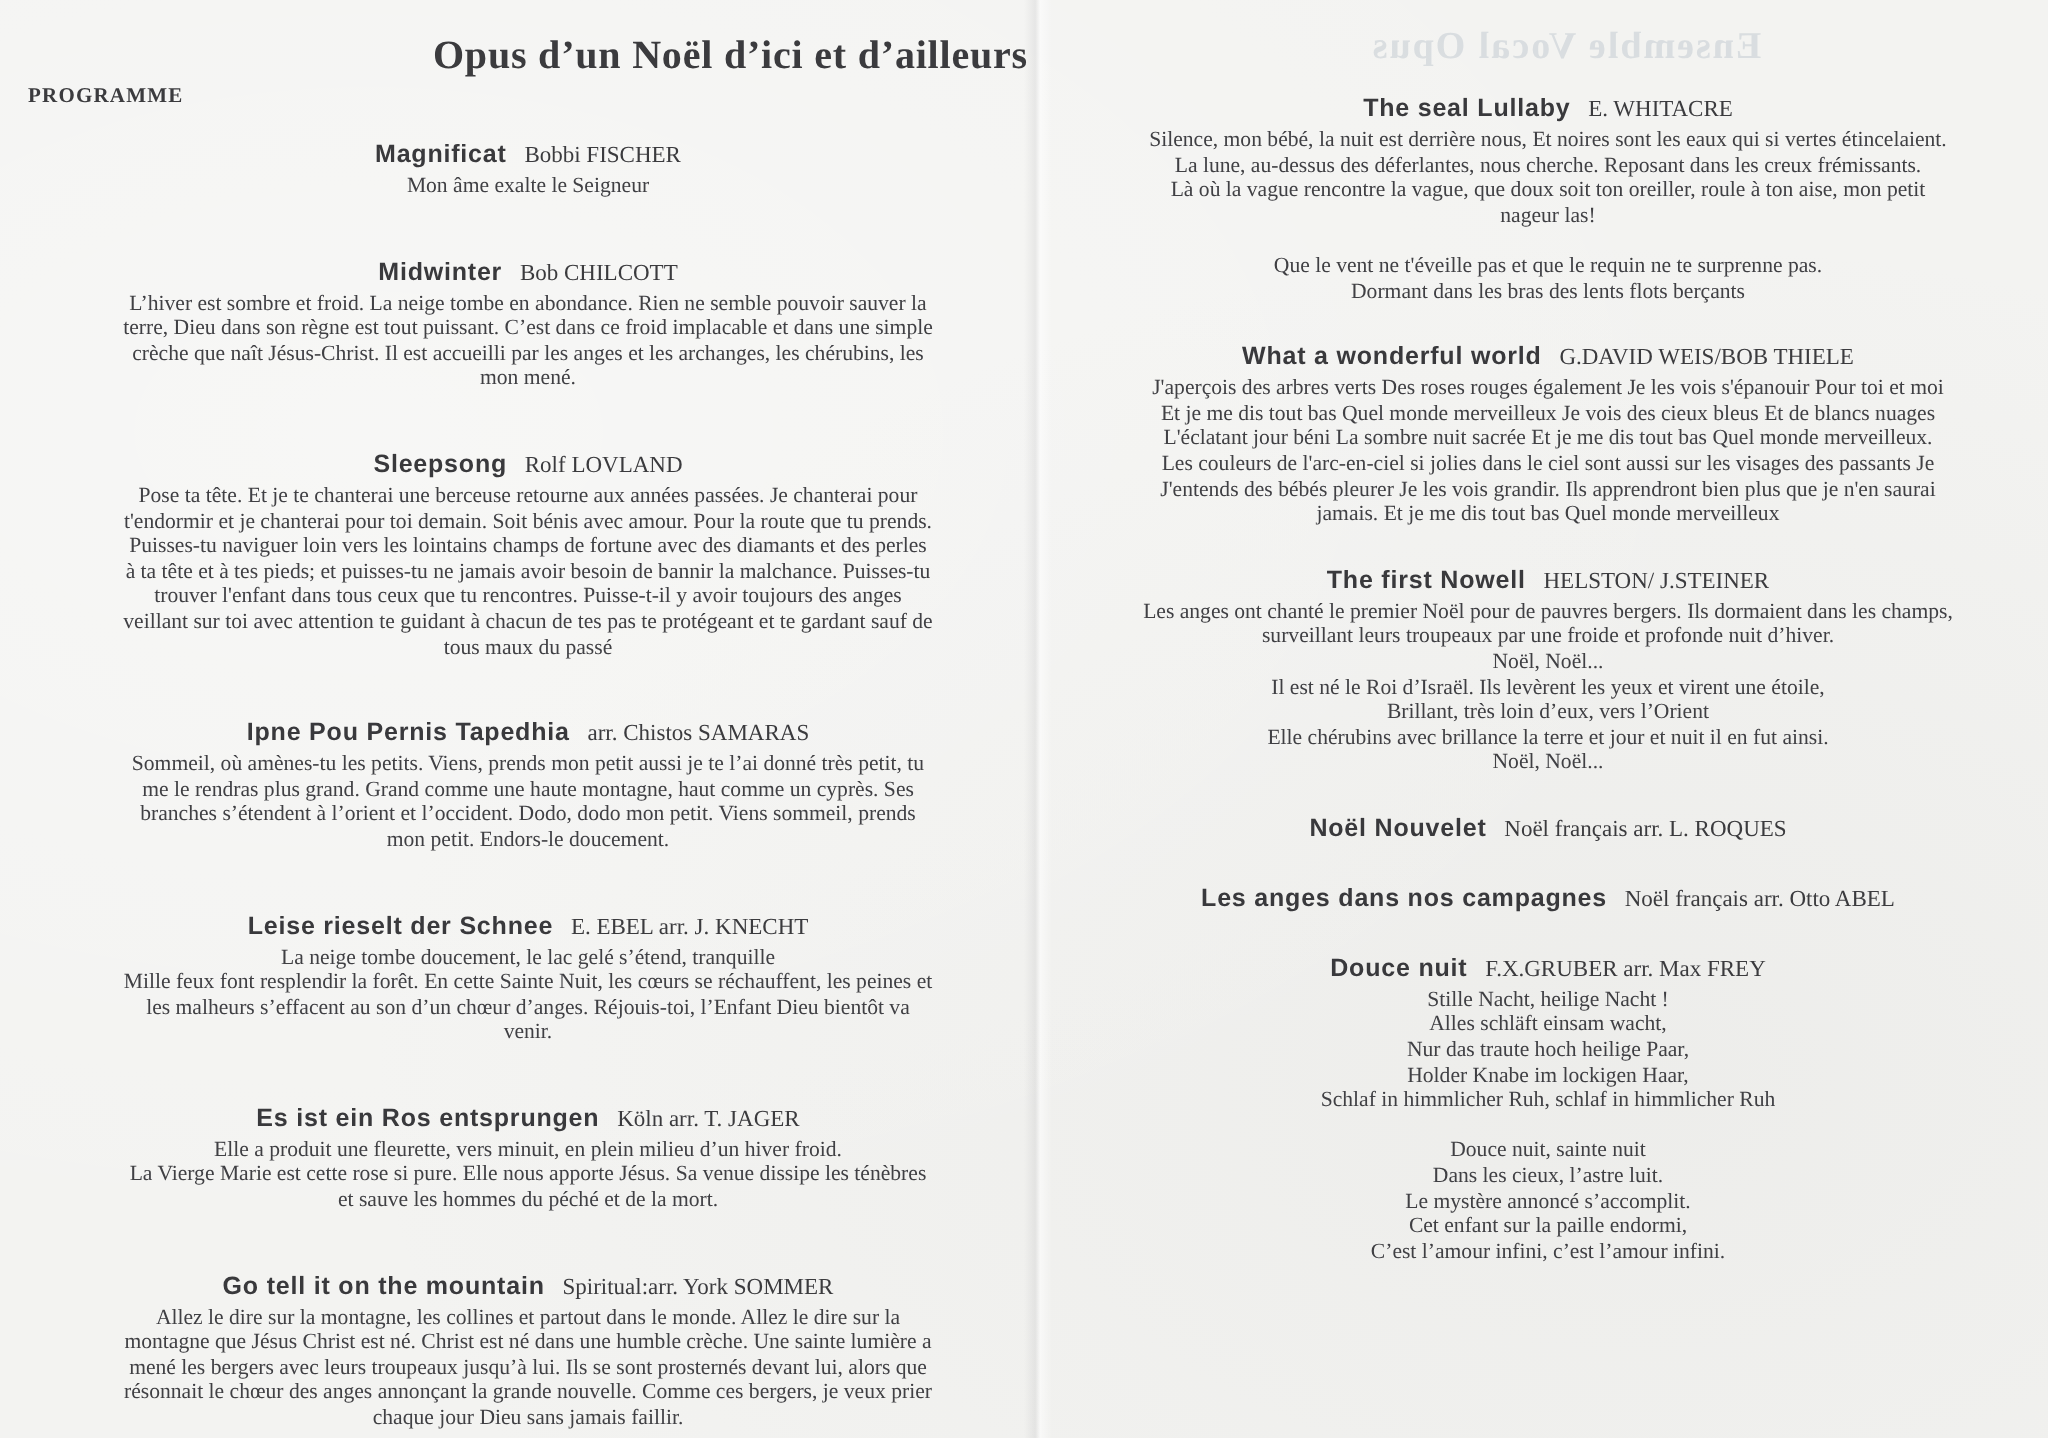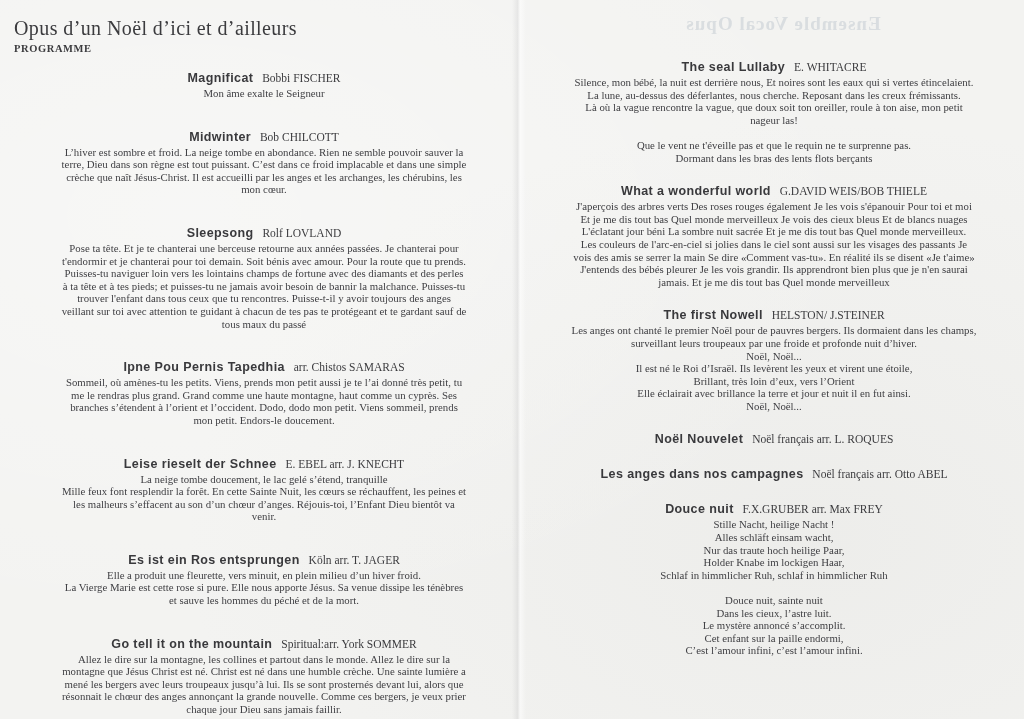--- a/index.html
+++ b/index.html
@@ -19,24 +19,24 @@
     pointer-events:none;
   }
   .ghost {
     position:absolute; top:13px; left:618px; width:330px; text-align:center;
     transform:scaleX(-1);
     font-family:"Liberation Serif", serif; font-weight:700; font-size:19px;
     color:rgba(182,190,199,.42); letter-spacing:1px;
   }
   .page { position:absolute; }
   .page.left  { left:14px;  top:16px; width:500px; }
-  .page.right { left:530px; top:58px; width:488px; }
+  .page.right { left:530px; top:46px; width:488px; }
   .doc-title {
-    margin:0; font-weight:400; font-size:20px; line-height:24px;
-    text-align:left; letter-spacing:.4px;
+    margin:0; font-weight:700; font-size:20px; line-height:24px;
+    text-align:right; letter-spacing:.4px;
   }
   .doc-subtitle {
     margin:2px 0 14px 0; font-weight:700; font-size:10.5px; line-height:13px;
     text-align:left; letter-spacing:.6px;
   }
   .piece { margin-top:28px; }
   .items > .piece:first-child { margin-top:12px; }
   .page.right .piece { margin-top:18px; }
   .page.right .items > .piece:first-child { margin-top:0; }
   .piece-head { text-align:center; line-height:15px; }
@@ -70,21 +70,21 @@
   </section>
 
   <section class="piece">
     <div class="piece-head">
       <span class="piece-title">Midwinter</span><span class="piece-composer"> Bob CHILCOTT</span>
     </div>
     <div class="piece-lines">
             <div class="line">L’hiver est sombre et froid. La neige tombe en abondance. Rien ne semble pouvoir sauver la</div>
             <div class="line">terre, Dieu dans son règne est tout puissant. C’est dans ce froid implacable et dans une simple</div>
             <div class="line">crèche que naît Jésus-Christ. Il est accueilli par les anges et les archanges, les chérubins, les</div>
-            <div class="line">mon cœur.</div>
+            <div class="line">mon mené.</div>
           </div>
   </section>
 
   <section class="piece">
     <div class="piece-head">
       <span class="piece-title">Sleepsong</span><span class="piece-composer"> Rolf LOVLAND</span>
     </div>
     <div class="piece-lines">
             <div class="line">Pose ta tête. Et je te chanterai une berceuse retourne aux années passées. Je chanterai pour</div>
             <div class="line">t'endormir et je chanterai pour toi demain. Soit bénis avec amour. Pour la route que tu prends.</div>
@@ -175,37 +175,36 @@
 
   <section class="piece">
     <div class="piece-head">
       <span class="piece-title">What a wonderful world</span><span class="piece-composer"> G.DAVID WEIS/BOB THIELE</span>
     </div>
     <div class="piece-lines">
             <div class="line">J'aperçois des arbres verts Des roses rouges également Je les vois s'épanouir Pour toi et moi</div>
             <div class="line">Et je me dis tout bas Quel monde merveilleux Je vois des cieux bleus Et de blancs nuages</div>
             <div class="line">L'éclatant jour béni La sombre nuit sacrée Et je me dis tout bas Quel monde merveilleux.</div>
             <div class="line">Les couleurs de l'arc-en-ciel si jolies dans le ciel sont aussi sur les visages des passants Je</div>
-            <div class="line">vois des amis se serrer la main Se dire «Comment vas-tu». En réalité ils se disent «Je t'aime»</div>
             <div class="line">J'entends des bébés pleurer Je les vois grandir. Ils apprendront bien plus que je n'en saurai</div>
             <div class="line">jamais. Et je me dis tout bas Quel monde merveilleux</div>
           </div>
   </section>
 
   <section class="piece">
     <div class="piece-head">
       <span class="piece-title">The first Nowell</span><span class="piece-composer"> HELSTON/ J.STEINER</span>
     </div>
     <div class="piece-lines">
             <div class="line">Les anges ont chanté le premier Noël pour de pauvres bergers. Ils dormaient dans les champs,</div>
             <div class="line">surveillant leurs troupeaux par une froide et profonde nuit d’hiver.</div>
             <div class="line">Noël, Noël...</div>
             <div class="line">Il est né le Roi d’Israël. Ils levèrent les yeux et virent une étoile,</div>
             <div class="line">Brillant, très loin d’eux, vers l’Orient</div>
-            <div class="line">Elle éclairait avec brillance la terre et jour et nuit il en fut ainsi.</div>
+            <div class="line">Elle chérubins avec brillance la terre et jour et nuit il en fut ainsi.</div>
             <div class="line">Noël, Noël...</div>
           </div>
   </section>
 
   <section class="piece">
     <div class="piece-head">
       <span class="piece-title">Noël Nouvelet</span><span class="piece-composer"> Noël français arr. L. ROQUES</span>
     </div>
     <div class="piece-lines"></div>
   </section>

